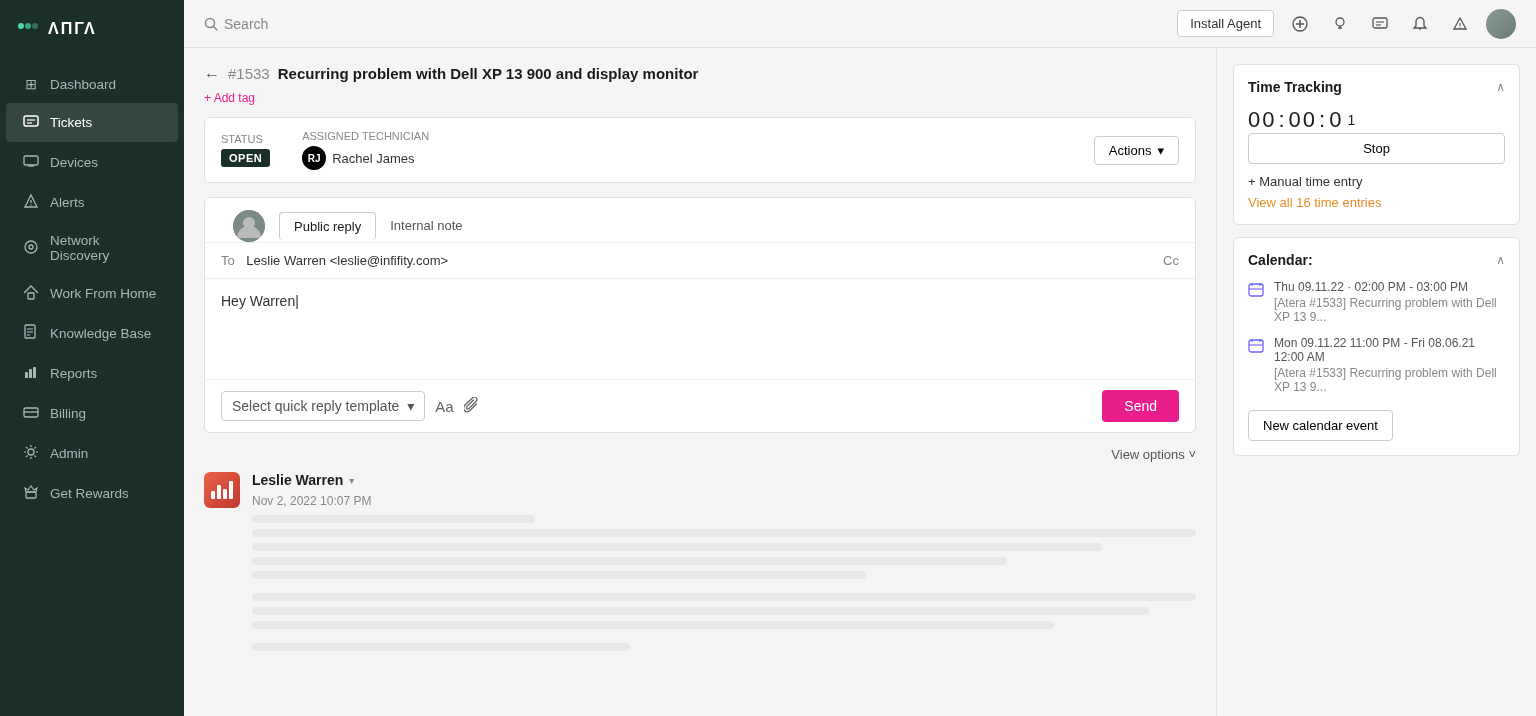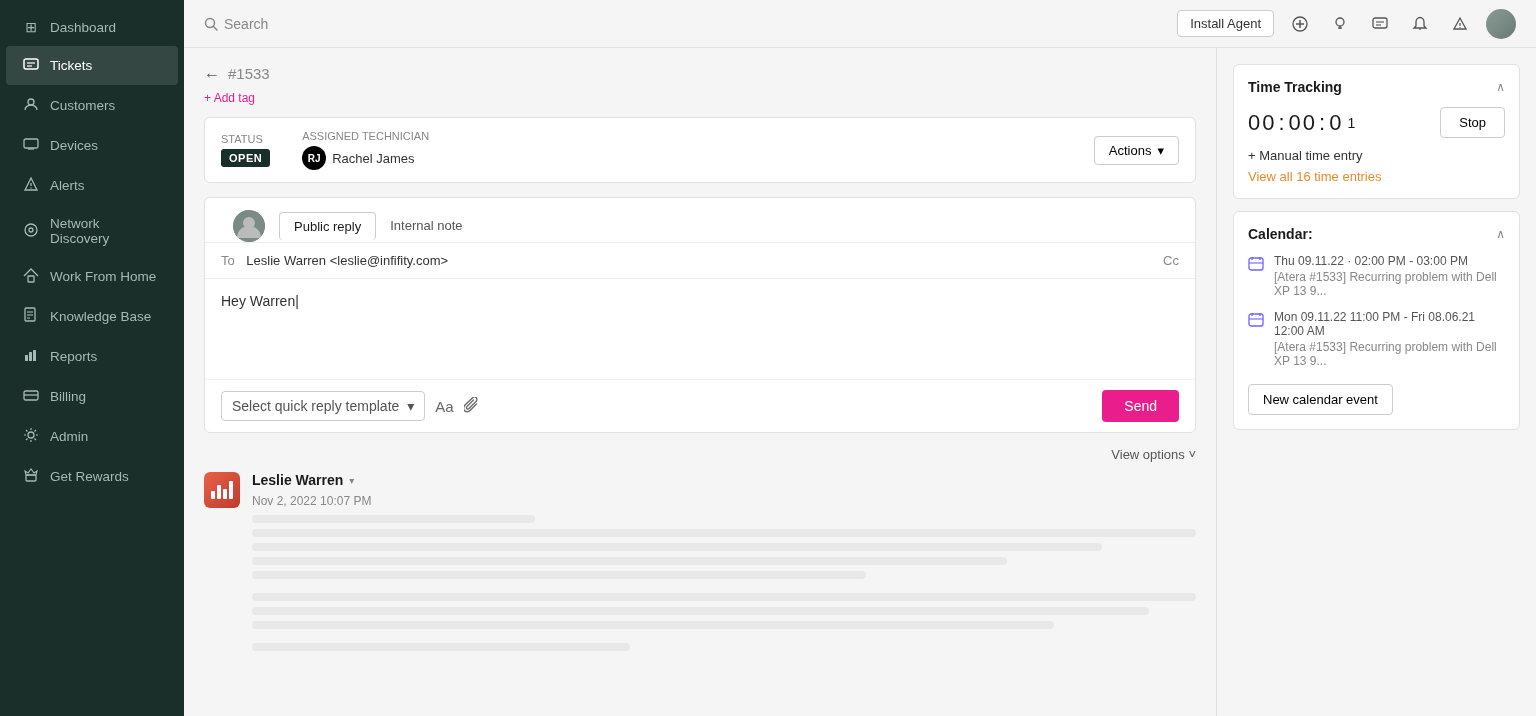--- a/index.html
+++ b/index.html
@@ -388,23 +388,23 @@
     .panel-section-title {
       font-size: 14px;
       font-weight: 600;
       color: #1a1a1a;
     }
     .collapse-icon { color: #888; cursor: pointer; font-size: 12px; }
 
     
     .timer-display {
       display: flex;
-      align-items: center;
       justify-content: space-between;
       margin-bottom: 10px;
+      flex-direction: column;
     }
     .timer-digits {
       display: flex;
       align-items: center;
       gap: 2px;
       font-size: 22px;
       font-weight: 300;
       color: #1a1a1a;
       font-variant-numeric: tabular-nums;
       letter-spacing: 2px;
@@ -459,43 +459,44 @@
 
     
     ::-webkit-scrollbar { width: 4px; }
     ::-webkit-scrollbar-track { background: transparent; }
     ::-webkit-scrollbar-thumb { background: #ccc; border-radius: 2px; }
   </style>
 </head>
 <body>
 
 <nav class="sidebar">
+  <div class="sidebar-logo">
+    <span class="logo-icon">
+      <svg width="24" height="24" viewBox="0 0 24 24" fill="none">
+        <circle cx="5" cy="12" r="3" fill="#4dd9a4"></circle>
+        <circle cx="12" cy="12" r="3" fill="#4dd9a4" opacity="0.7"></circle>
+        <circle cx="19" cy="12" r="3" fill="#4dd9a4" opacity="0.4"></circle>
+      </svg>
+    </span>
+    <span class="logo-text">ΛΠΓΛ</span>
+  </div>
   <div class="sidebar-nav">
     <div class="nav-item">
       <span class="nav-icon">⊞</span>
       <span>Dashboard</span>
     </div>
     <div class="nav-item active">
       <span class="nav-icon">
         <svg width="16" height="16" viewBox="0 0 16 16" fill="currentColor">
             <rect x="1" y="3" width="14" height="10" rx="2" fill="none" stroke="#fff" stroke-width="1.5"></rect>
             <line x1="4" y1="7" x2="12" y2="7" stroke="#fff" stroke-width="1.2"></line>
             <line x1="4" y1="10" x2="9" y2="10" stroke="#fff" stroke-width="1.2"></line>
           </svg>
       </span>
       <span>Tickets</span>
-    </div>
-    <div class="nav-item">
-      <span class="nav-icon">
-        <svg width="16" height="16" viewBox="0 0 16 16" fill="none">
-            <circle cx="8" cy="6" r="3" stroke="#a8b8b4" stroke-width="1.3"></circle>
-            <path d="M2 14c0-3 3-5 6-5s6 2 6 5" stroke="#a8b8b4" stroke-width="1.3"></path>
-          </svg>
-      </span>
-      <span>Customers</span>
     </div>
     <div class="nav-item">
       <span class="nav-icon">
         <svg width="16" height="16" viewBox="0 0 16 16" fill="none">
             <rect x="1" y="3" width="14" height="9" rx="1.5" stroke="#a8b8b4" stroke-width="1.3"></rect>
             <line x1="5" y1="13" x2="11" y2="13" stroke="#a8b8b4" stroke-width="1.3"></line>
           </svg>
       </span>
       <span>Devices</span>
     </div>
@@ -628,20 +629,21 @@
     </div>
   </header>
 
   <div class="ticket-body">
 
     <div class="ticket-main">
       
       <div class="ticket-header">
         <span class="back-arrow">←</span>
         <span class="ticket-number">#1533</span>
+        <span class="ticket-title">Recurring problem with Dell XP 13 900 and display monitor</span>
       </div>
       <span class="add-tag">+ Add tag</span>
 
       
       <div class="ticket-meta">
         <div class="meta-group">
           <span class="meta-label">Status</span>
           <span class="status-badge">OPEN</span>
         </div>
         <div class="meta-group">

